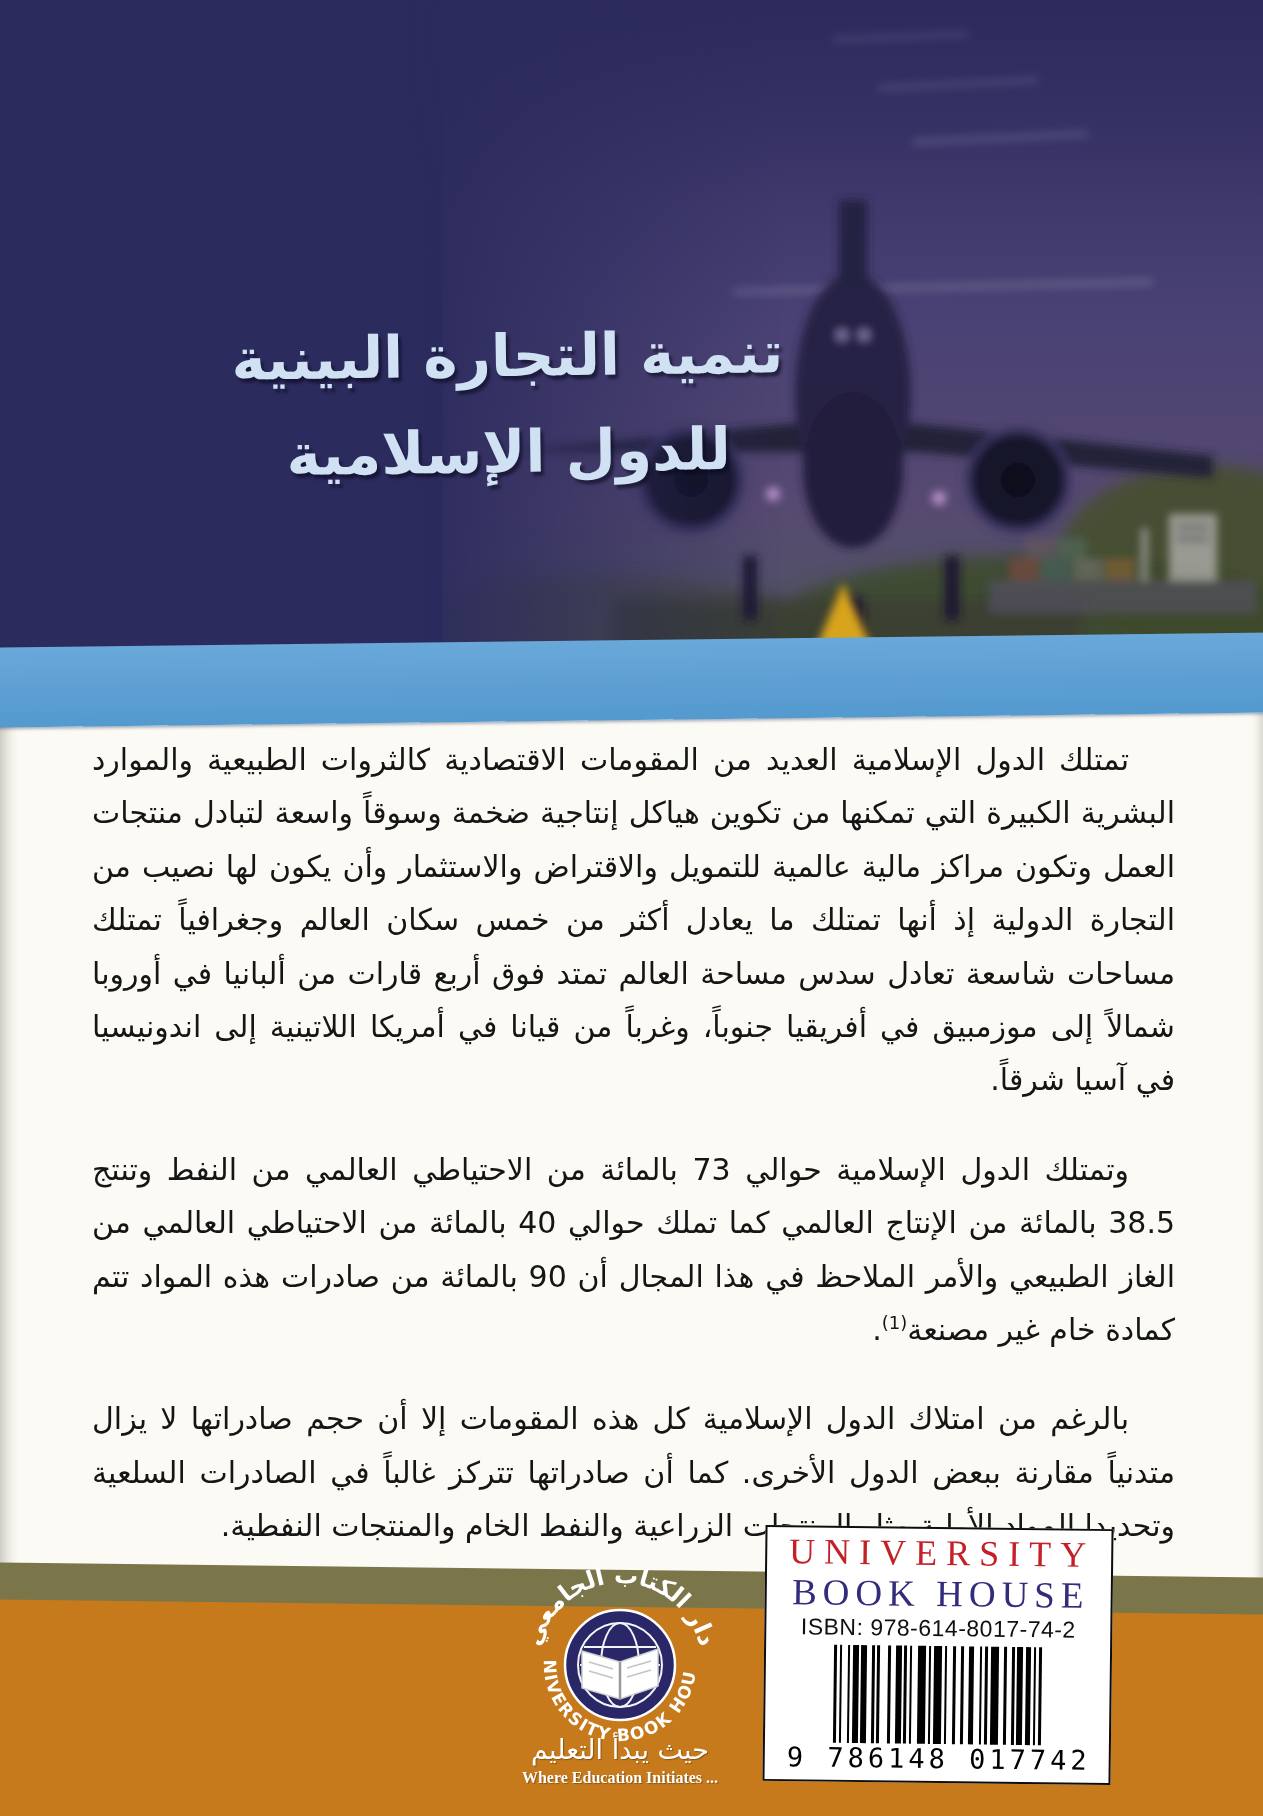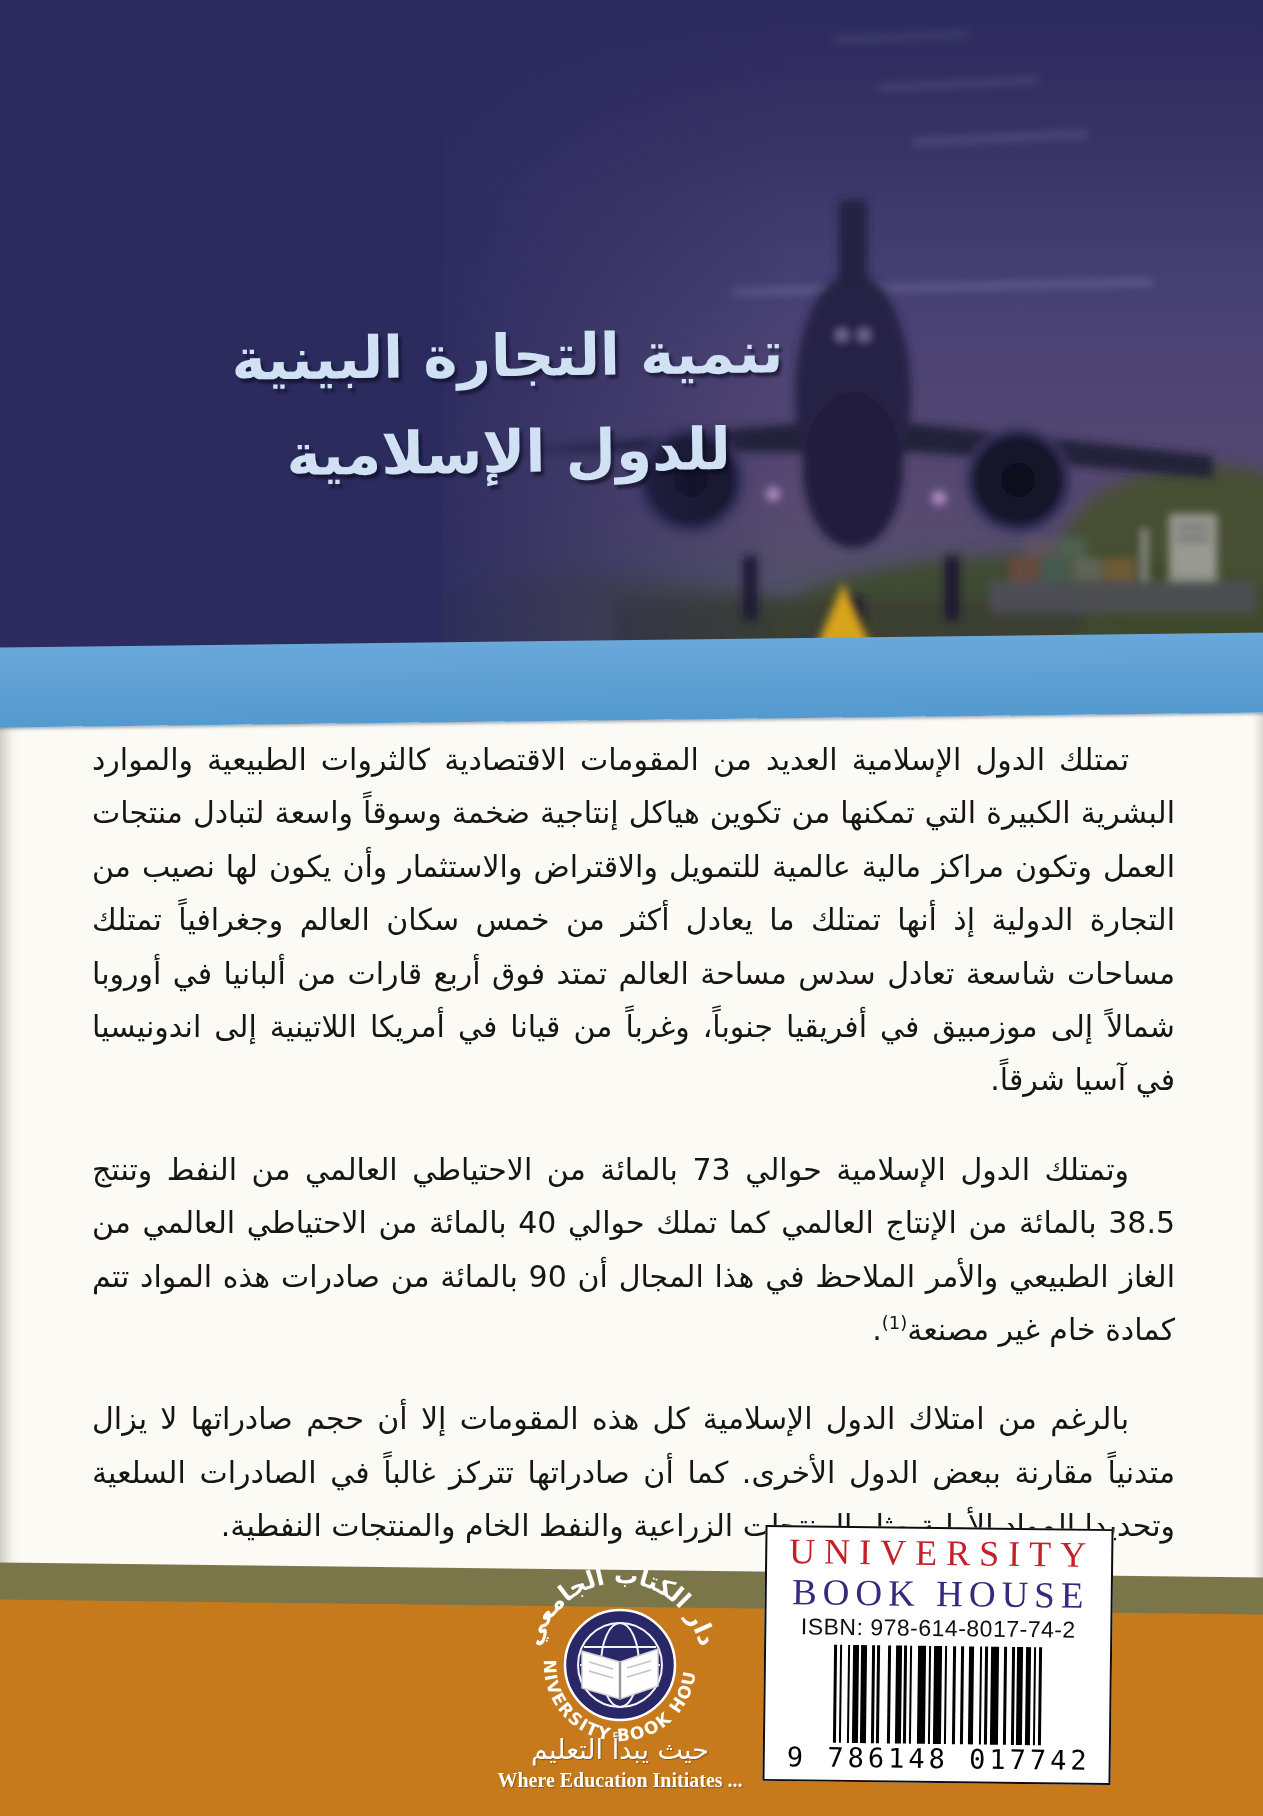--- a/index.html
+++ b/index.html
@@ -48,21 +48,21 @@
   }
   
   .logo{position:absolute;left:480px;top:1550px;width:280px;z-index:5;text-align:center;}
   .logo svg{display:block;}
   .tagline-ar{
     position:absolute;left:470px;top:1734px;width:300px;z-index:6;text-align:center;
     color:#fff;font-size:27px;direction:rtl;text-shadow:1px 1px 1px rgba(80,50,0,.5);
   }
   .tagline-en{
     position:absolute;left:470px;top:1769px;width:300px;z-index:6;text-align:center;
-    color:#fff;font-size:20px;font-weight:700;font-family:"Liberation Serif",serif;
+    color:#fff;font-size:16px;font-weight:700;font-family:"Liberation Serif",serif;
     text-shadow:1px 1px 1px rgba(80,50,0,.5);
   }
   
   .pubbox{
     position:absolute;left:764px;top:1527px;width:348px;height:256px;z-index:7;
     background:#fff;border:2px solid #0d0d0d;transform:rotate(0.7deg);
     text-align:center;padding-top:4px;box-sizing:border-box;
   }
   .pub-univ{
     color:var(--university-red,#c32028);font-family:"Liberation Serif",serif;

